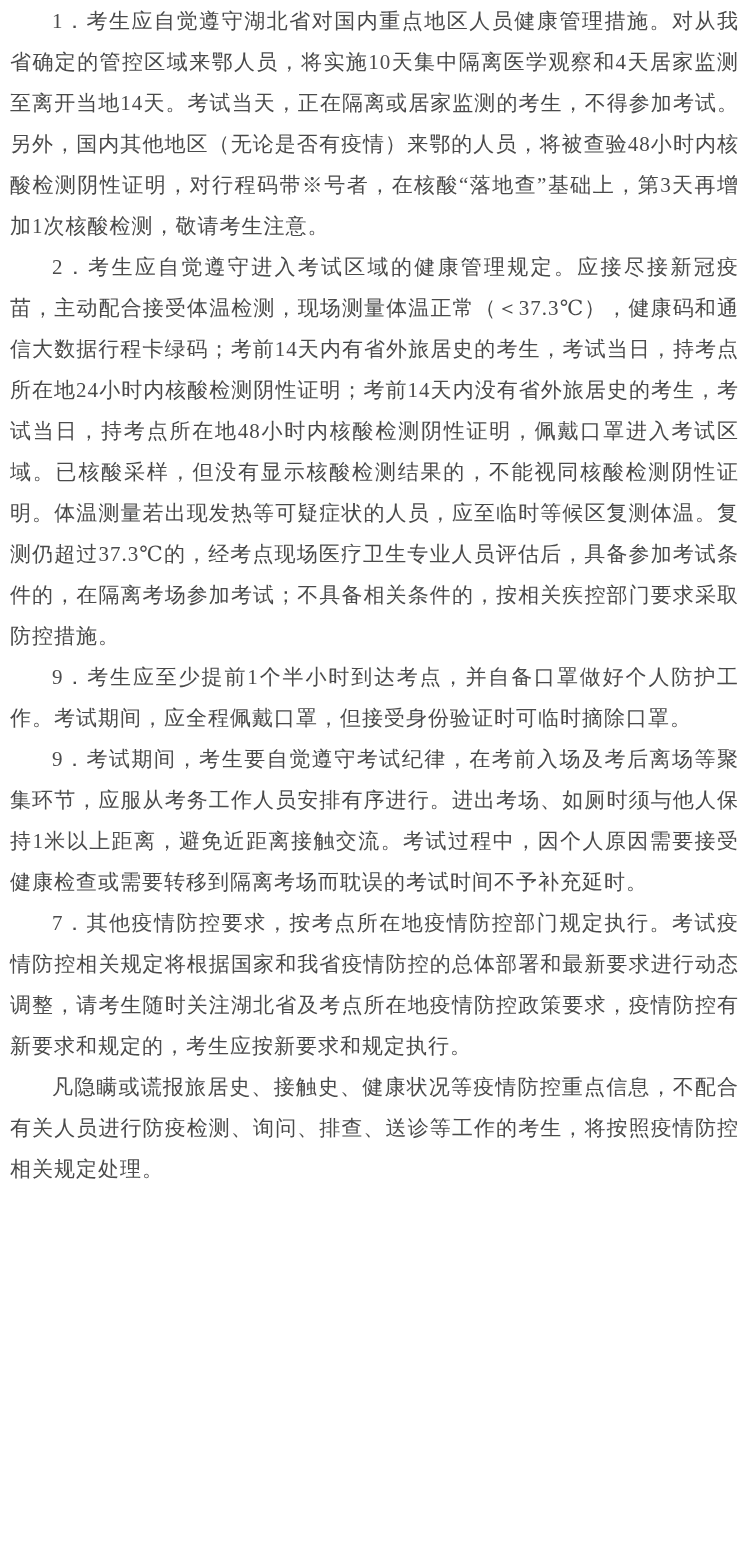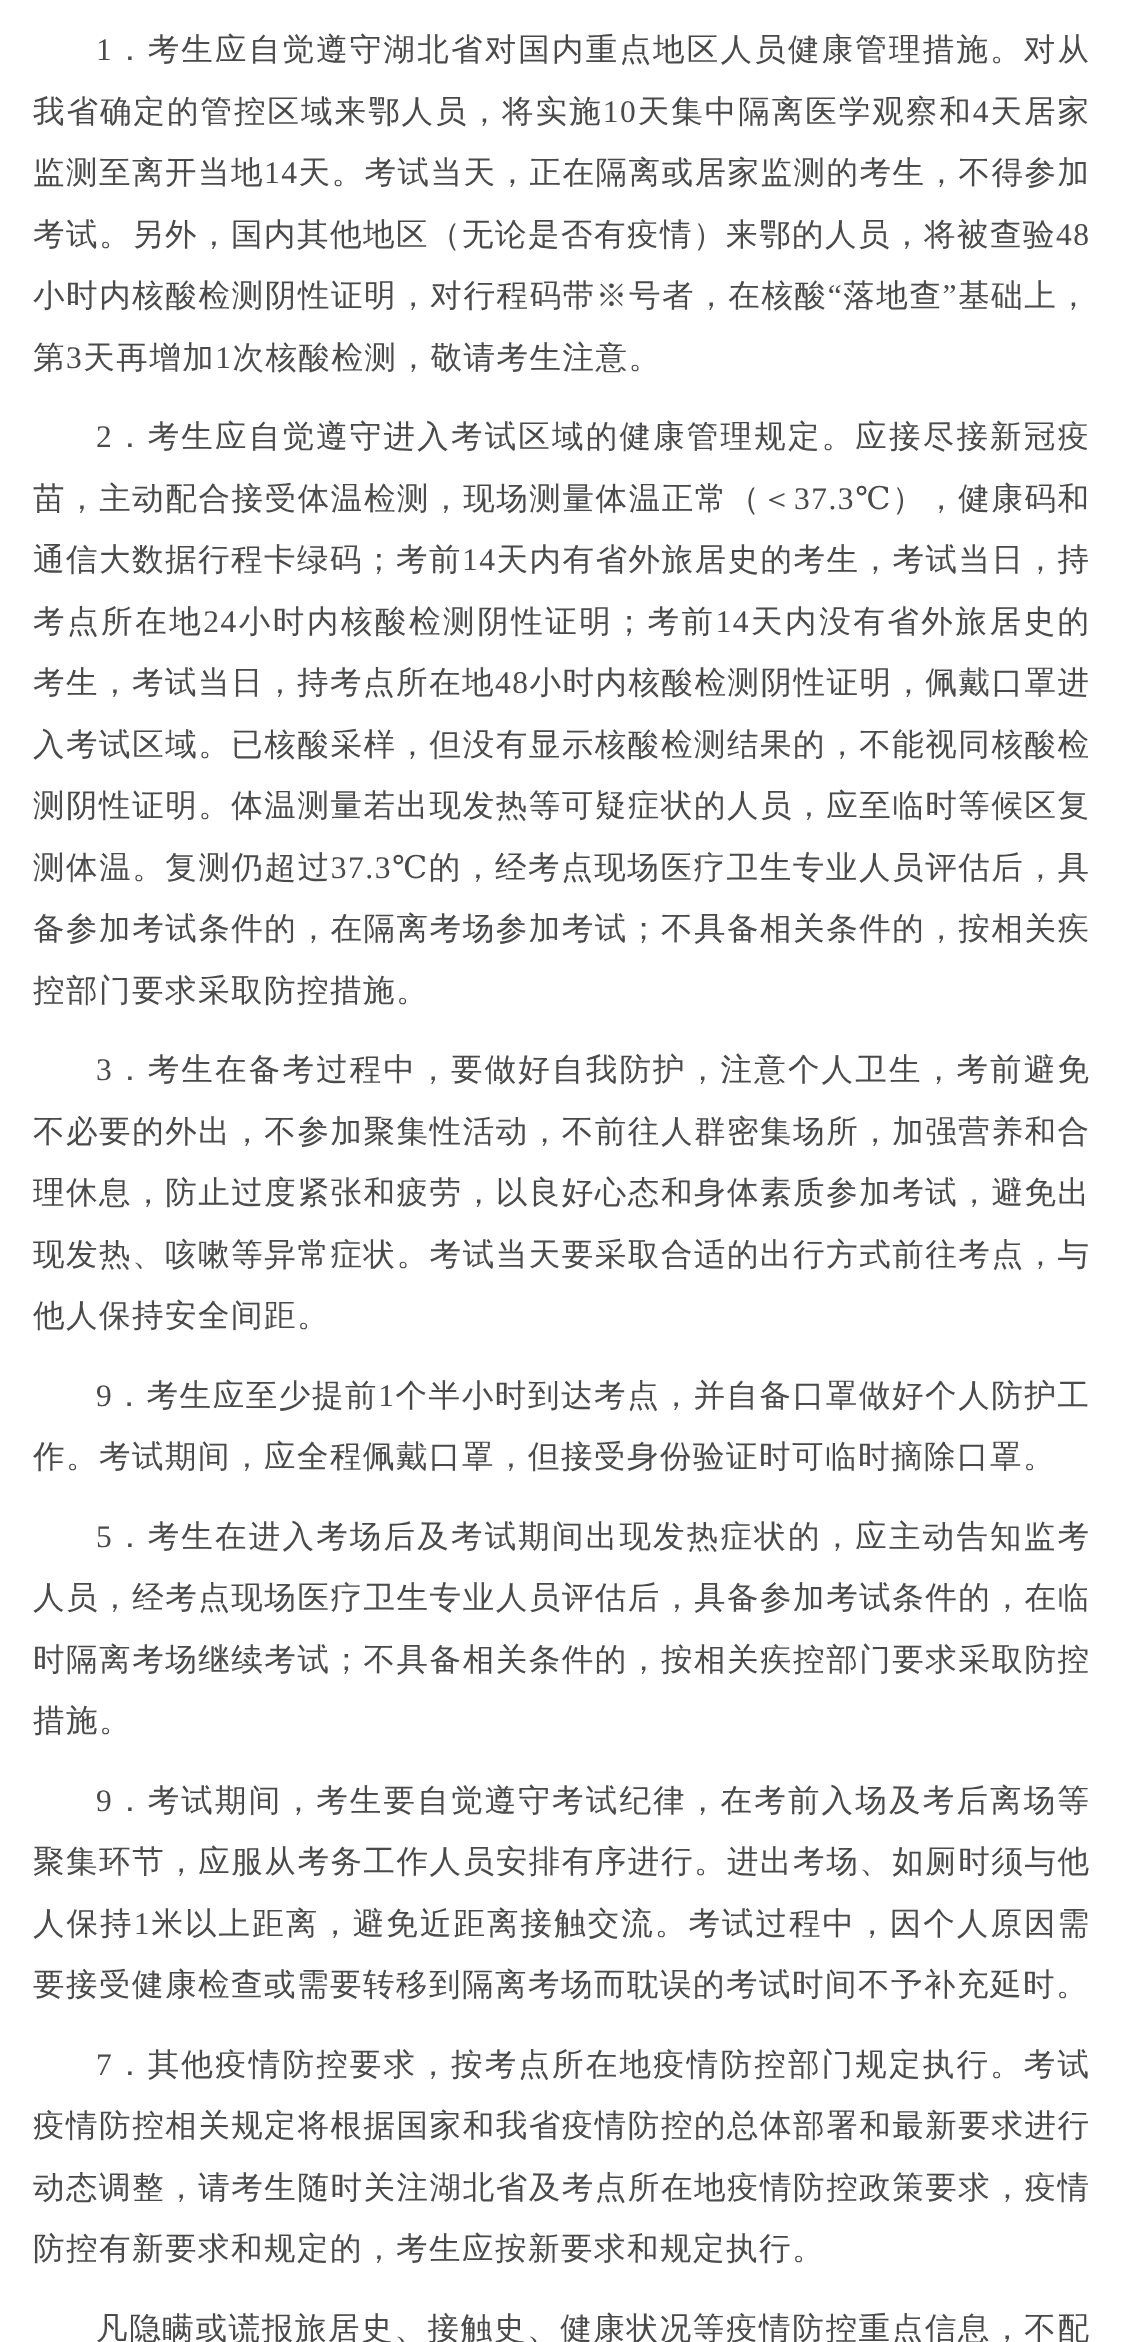--- a/index.html
+++ b/index.html
@@ -19,31 +19,29 @@
     font-family: "Liberation Serif", "DejaVu Serif", serif;
     font-size: 21px;
     line-height: 41px;
     letter-spacing: 1px;
     color: #4a4a4a;
     text-align: justify;
     text-justify: inter-ideograph;
     -webkit-font-smoothing: antialiased;
   }
   .doc-page p {
-    margin: 12px;
+    margin: 0;
     padding: 0;
     text-indent: 2em;
     word-break: break-all;
   }
 </style>
 </head>
 <body>
 
 <div class="doc-page">
   <p>1．考生应自觉遵守湖北省对国内重点地区人员健康管理措施。对从我省确定的管控区域来鄂人员，将实施10天集中隔离医学观察和4天居家监测至离开当地14天。考试当天，正在隔离或居家监测的考生，不得参加考试。另外，国内其他地区（无论是否有疫情）来鄂的人员，将被查验48小时内核酸检测阴性证明，对行程码带※号者，在核酸“落地查”基础上，第3天再增加1次核酸检测，敬请考生注意。</p>
   <p>2．考生应自觉遵守进入考试区域的健康管理规定。应接尽接新冠疫苗，主动配合接受体温检测，现场测量体温正常（＜37.3℃），健康码和通信大数据行程卡绿码；考前14天内有省外旅居史的考生，考试当日，持考点所在地24小时内核酸检测阴性证明；考前14天内没有省外旅居史的考生，考试当日，持考点所在地48小时内核酸检测阴性证明，佩戴口罩进入考试区域。已核酸采样，但没有显示核酸检测结果的，不能视同核酸检测阴性证明。体温测量若出现发热等可疑症状的人员，应至临时等候区复测体温。复测仍超过37.3℃的，经考点现场医疗卫生专业人员评估后，具备参加考试条件的，在隔离考场参加考试；不具备相关条件的，按相关疾控部门要求采取防控措施。</p>
-  <p>3．考生在备考过程中，要做好自我防护，注意个人卫生，考前避免不必要的外出，不参加聚集性活动，不前往人群密集场所，加强营养和合理休息，防止过度紧张和疲劳，以良好心态和身体素质参加考试，避免出现发热、咳嗽等异常症状。考试当天要采取合适的出行方式前往考点，与他人保持安全间距。</p>
   <p>9．考生应至少提前1个半小时到达考点，并自备口罩做好个人防护工作。考试期间，应全程佩戴口罩，但接受身份验证时可临时摘除口罩。</p>
-  <p>5．考生在进入考场后及考试期间出现发热症状的，应主动告知监考人员，经考点现场医疗卫生专业人员评估后，具备参加考试条件的，在临时隔离考场继续考试；不具备相关条件的，按相关疾控部门要求采取防控措施。</p>
   <p>9．考试期间，考生要自觉遵守考试纪律，在考前入场及考后离场等聚集环节，应服从考务工作人员安排有序进行。进出考场、如厕时须与他人保持1米以上距离，避免近距离接触交流。考试过程中，因个人原因需要接受健康检查或需要转移到隔离考场而耽误的考试时间不予补充延时。</p>
   <p>7．其他疫情防控要求，按考点所在地疫情防控部门规定执行。考试疫情防控相关规定将根据国家和我省疫情防控的总体部署和最新要求进行动态调整，请考生随时关注湖北省及考点所在地疫情防控政策要求，疫情防控有新要求和规定的，考生应按新要求和规定执行。</p>
   <p>凡隐瞒或谎报旅居史、接触史、健康状况等疫情防控重点信息，不配合有关人员进行防疫检测、询问、排查、送诊等工作的考生，将按照疫情防控相关规定处理。</p>
 </div>
 
 </body></html>

